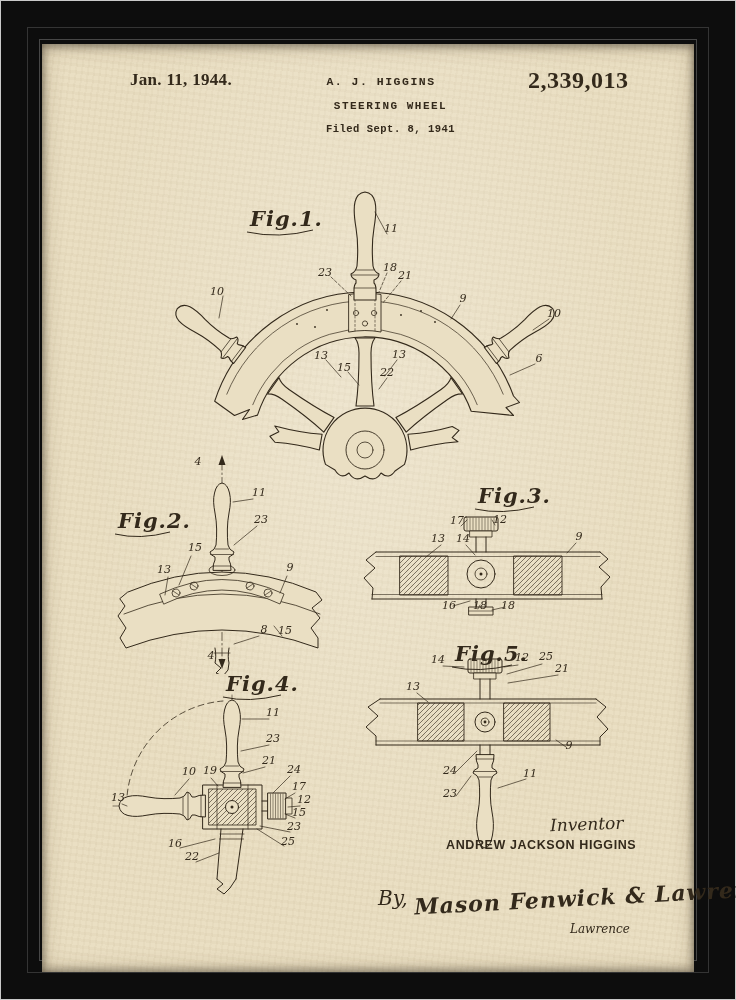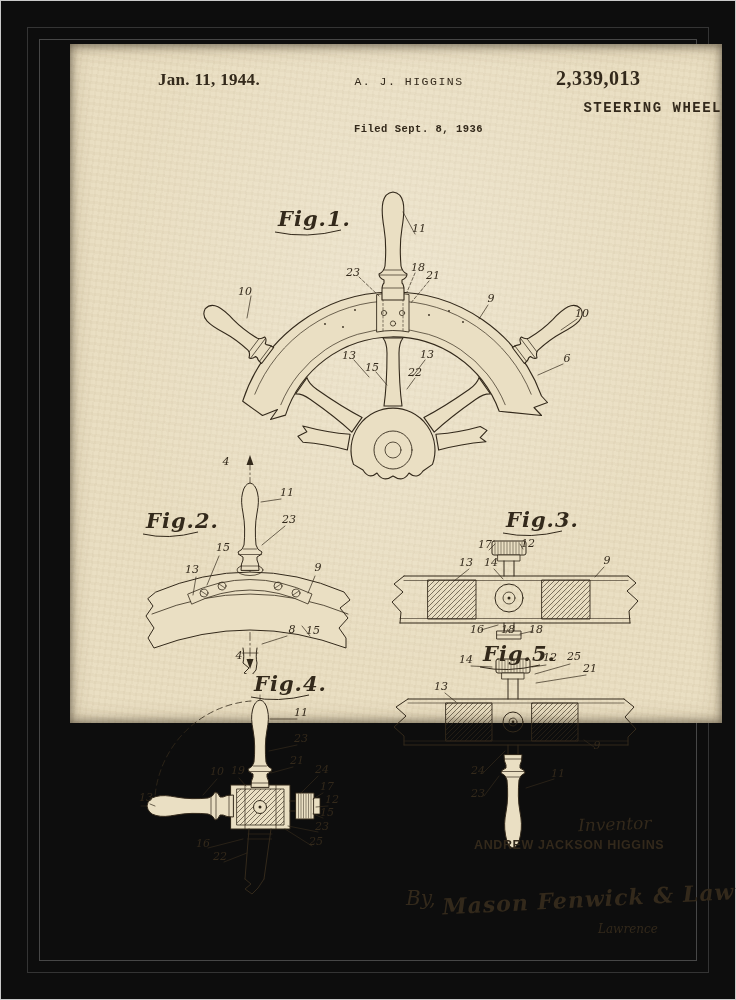--- a/index.html
+++ b/index.html
@@ -1,34 +1,34 @@
 <!DOCTYPE html>
 <html><head>
 <meta charset="utf-8">
 <style>
   html,body{margin:0;padding:0;background:#2a2a2a;}
   .poster{position:relative;width:736px;height:1000px;overflow:hidden;
     font-family:"Liberation Serif",serif;}
   .frame{position:absolute;inset:0;background:#0d0d0d;border:1px solid #c9c9c9;box-sizing:border-box;}
   .frame-bevel1{position:absolute;inset:26px;border:1px solid #343434;}
   .frame-bevel2{position:absolute;inset:38px;border:1px solid #474747;}
-  .paper{position:absolute;left:42px;top:44px;width:652px;height:679px;
+  .paper{position:absolute;left:42px;top:44px;width:652px;height:928px;
     background:
       radial-gradient(ellipse at 50% 38%, rgba(255,255,255,0.22), rgba(0,0,0,0) 62%),
       repeating-linear-gradient(7deg, rgba(120,90,40,0.035) 0 3px, rgba(0,0,0,0) 3px 7px),
       repeating-linear-gradient(97deg, rgba(110,85,40,0.03) 0 2px, rgba(0,0,0,0) 2px 6px),
       #eadfc3;
-    box-shadow: inset 0 0 22px rgba(80,55,20,.28), inset 0 3px 8px rgba(0,0,0,.32), inset 0 -3px 8px rgba(0,0,0,.28); margin-left: 28px;}
+    box-shadow: inset 0 0 22px rgba(80,55,20,.28), inset 0 3px 8px rgba(0,0,0,.32), inset 0 -3px 8px rgba(0,0,0,.28);}
   .paper *{position:absolute;color:#33291b;}
   .h-date{left:88px;top:26px;font-weight:bold;font-size:17px;letter-spacing:.3px;}
-  .h-number{left:486px;top:23px;font-weight:bold;font-size:20px;letter-spacing:.5px;}
+  .h-number{left:486px;top:23px;font-weight:bold;font-size:24px;letter-spacing:.5px;}
   .h-name{left:26px;right:0;top:31px;text-align:center;
-    font-family:"Liberation Mono",monospace;font-weight:normal;font-size:11.5px;letter-spacing:1.5px;}
-  .h-title{left:45px;right:0;top:56px;text-align:right;
-    font-family:"Liberation Mono",monospace;font-weight:bold;font-size:14px;letter-spacing:1.5px;}
+    font-family:"Liberation Mono",monospace;font-weight:bold;font-size:11.5px;letter-spacing:1.5px;}
+  .h-title{left:45px;right:0;top:56px;text-align:center;
+    font-family:"Liberation Mono",monospace;font-weight:bold;font-size:11px;letter-spacing:1.5px;}
   .h-filed{left:45px;right:0;top:79px;text-align:center;
     font-family:"Liberation Mono",monospace;font-weight:bold;font-size:10.5px;letter-spacing:.5px;}
   .fig{position:absolute;}
   .fig svg{position:absolute;left:0;top:0;}
   svg text{font-family:"DejaVu Serif",serif;fill:#33291b;}
   text.ref{font-size:11px;font-style:italic;text-anchor:middle;}
   text.figlabel{font-size:21px;font-style:italic;font-weight:bold;letter-spacing:1px;}
   .sig-inventor{left:508px;top:770px;font-style:italic;font-size:17px;font-family:"DejaVu Serif",serif;transform:rotate(-2deg);}
   .sig-name{left:404px;top:794px;font-family:"Liberation Sans",sans-serif;font-weight:bold;font-size:12.5px;letter-spacing:.6px;text-align:right;}
   .sig-line{left:336px;top:840px;white-space:nowrap;}
@@ -44,21 +44,21 @@
   <div class="frame">
     <div class="frame-bevel1" style="position:absolute;"></div>
     <div class="frame-bevel2" style="position:absolute;"></div>
   </div>
 
   <div class="paper">
     <span class="h-date">Jan. 11, 1944.</span>
     <span class="h-name">A. J. HIGGINS</span>
     <span class="h-number">2,339,013</span>
     <span class="h-title">STEERING WHEEL</span>
-    <span class="h-filed">Filed Sept. 8, 1936</span>
+    <span class="h-filed">Filed Sept. 8, 1941</span>
 
     <div class="fig" style="left:105px;top:144px;width:435px;height:295px;">
       <svg viewBox="0 0 435 295" width="435" height="295">
         <g fill="none" stroke="#33291b" stroke-width="1.1" stroke-linecap="round" stroke-linejoin="round">
           <path fill="#eadfc3" d="M 67.7 213.2 A 158 158 0 0 1 366.5 208 L 372.5 214.5 L 359 219.5 L 366.5 227.5 L 324.2 223.3 A 113 113 0 0 0 110.5 227.1 L 95.5 231.5 L 102.5 221.5 L 87.5 227.5 Z"></path>
           <path stroke-width="0.7" d="M 79.8 206.2 A 149 149 0 0 1 356.2 206.2"></path>
           <path stroke-width="0.7" d="M 105.8 216.7 A 121 121 0 0 1 330.2 216.7"></path>
           <g transform="translate(218,262)">
             <g fill="#33291b" stroke="none">
               <circle cx="36" cy="-135" r="0.9"></circle>
@@ -167,21 +167,21 @@
         <text class="ref" x="149" y="71">23</text>
         <text class="ref" x="83" y="99">15</text>
         <text class="ref" x="52" y="121">13</text>
         <text class="ref" x="178" y="119">9</text>
         <text class="ref" x="152" y="181">8</text>
         <text class="ref" x="173" y="182">15</text>
         <text class="ref" x="99" y="207">4</text>
       </svg>
     </div>
 
-    <div class="fig" style="left:314px;top:457px;width:264px;height:164px;">
+    <div class="fig" style="left:314px;top:433px;width:264px;height:164px;">
       <svg viewBox="0 0 264 164" width="264" height="164">
         <defs>
           <pattern id="h3" width="5" height="5" patternUnits="userSpaceOnUse">
             <path d="M 0 5 L 5 0" stroke="#33291b" stroke-width="0.6"></path>
           </pattern>
         </defs>
         <g fill="none" stroke="#33291b" stroke-width="1" stroke-linecap="round" stroke-linejoin="round">
           <path d="M 20 75 L 244 75 M 16 122 L 246 122"></path>
           <path stroke-width="0.6" d="M 20 79.5 L 244 79.5 M 16 117.5 L 246 117.5"></path>
           <path d="M 20 75 L 10 83 L 19 91 L 8 101 L 17 111 L 16 122"></path>

